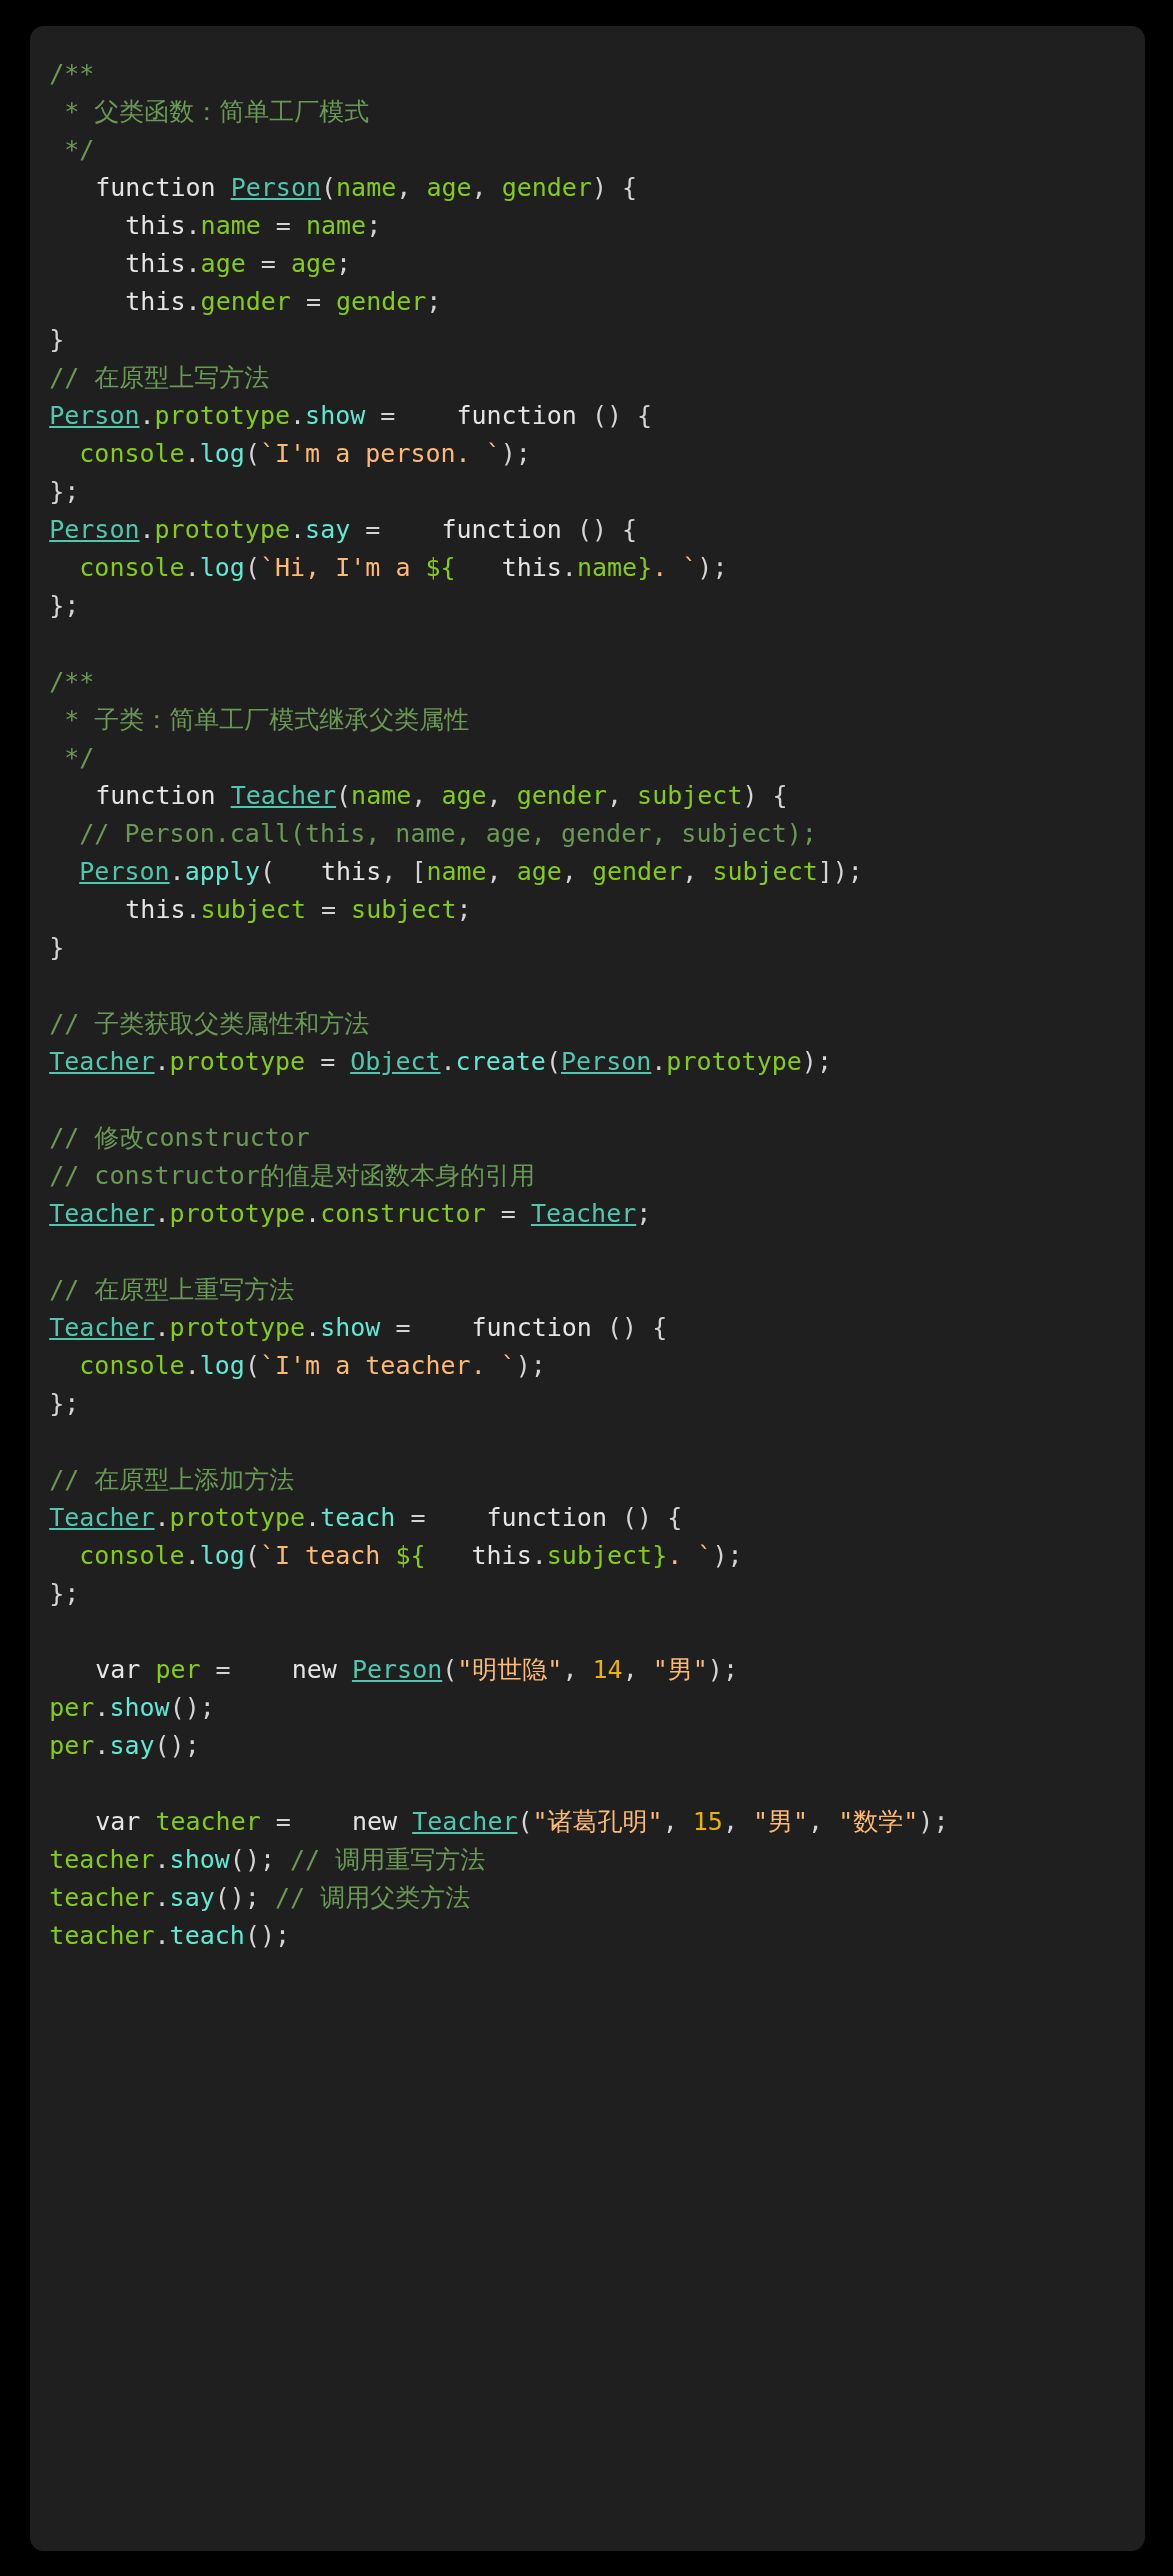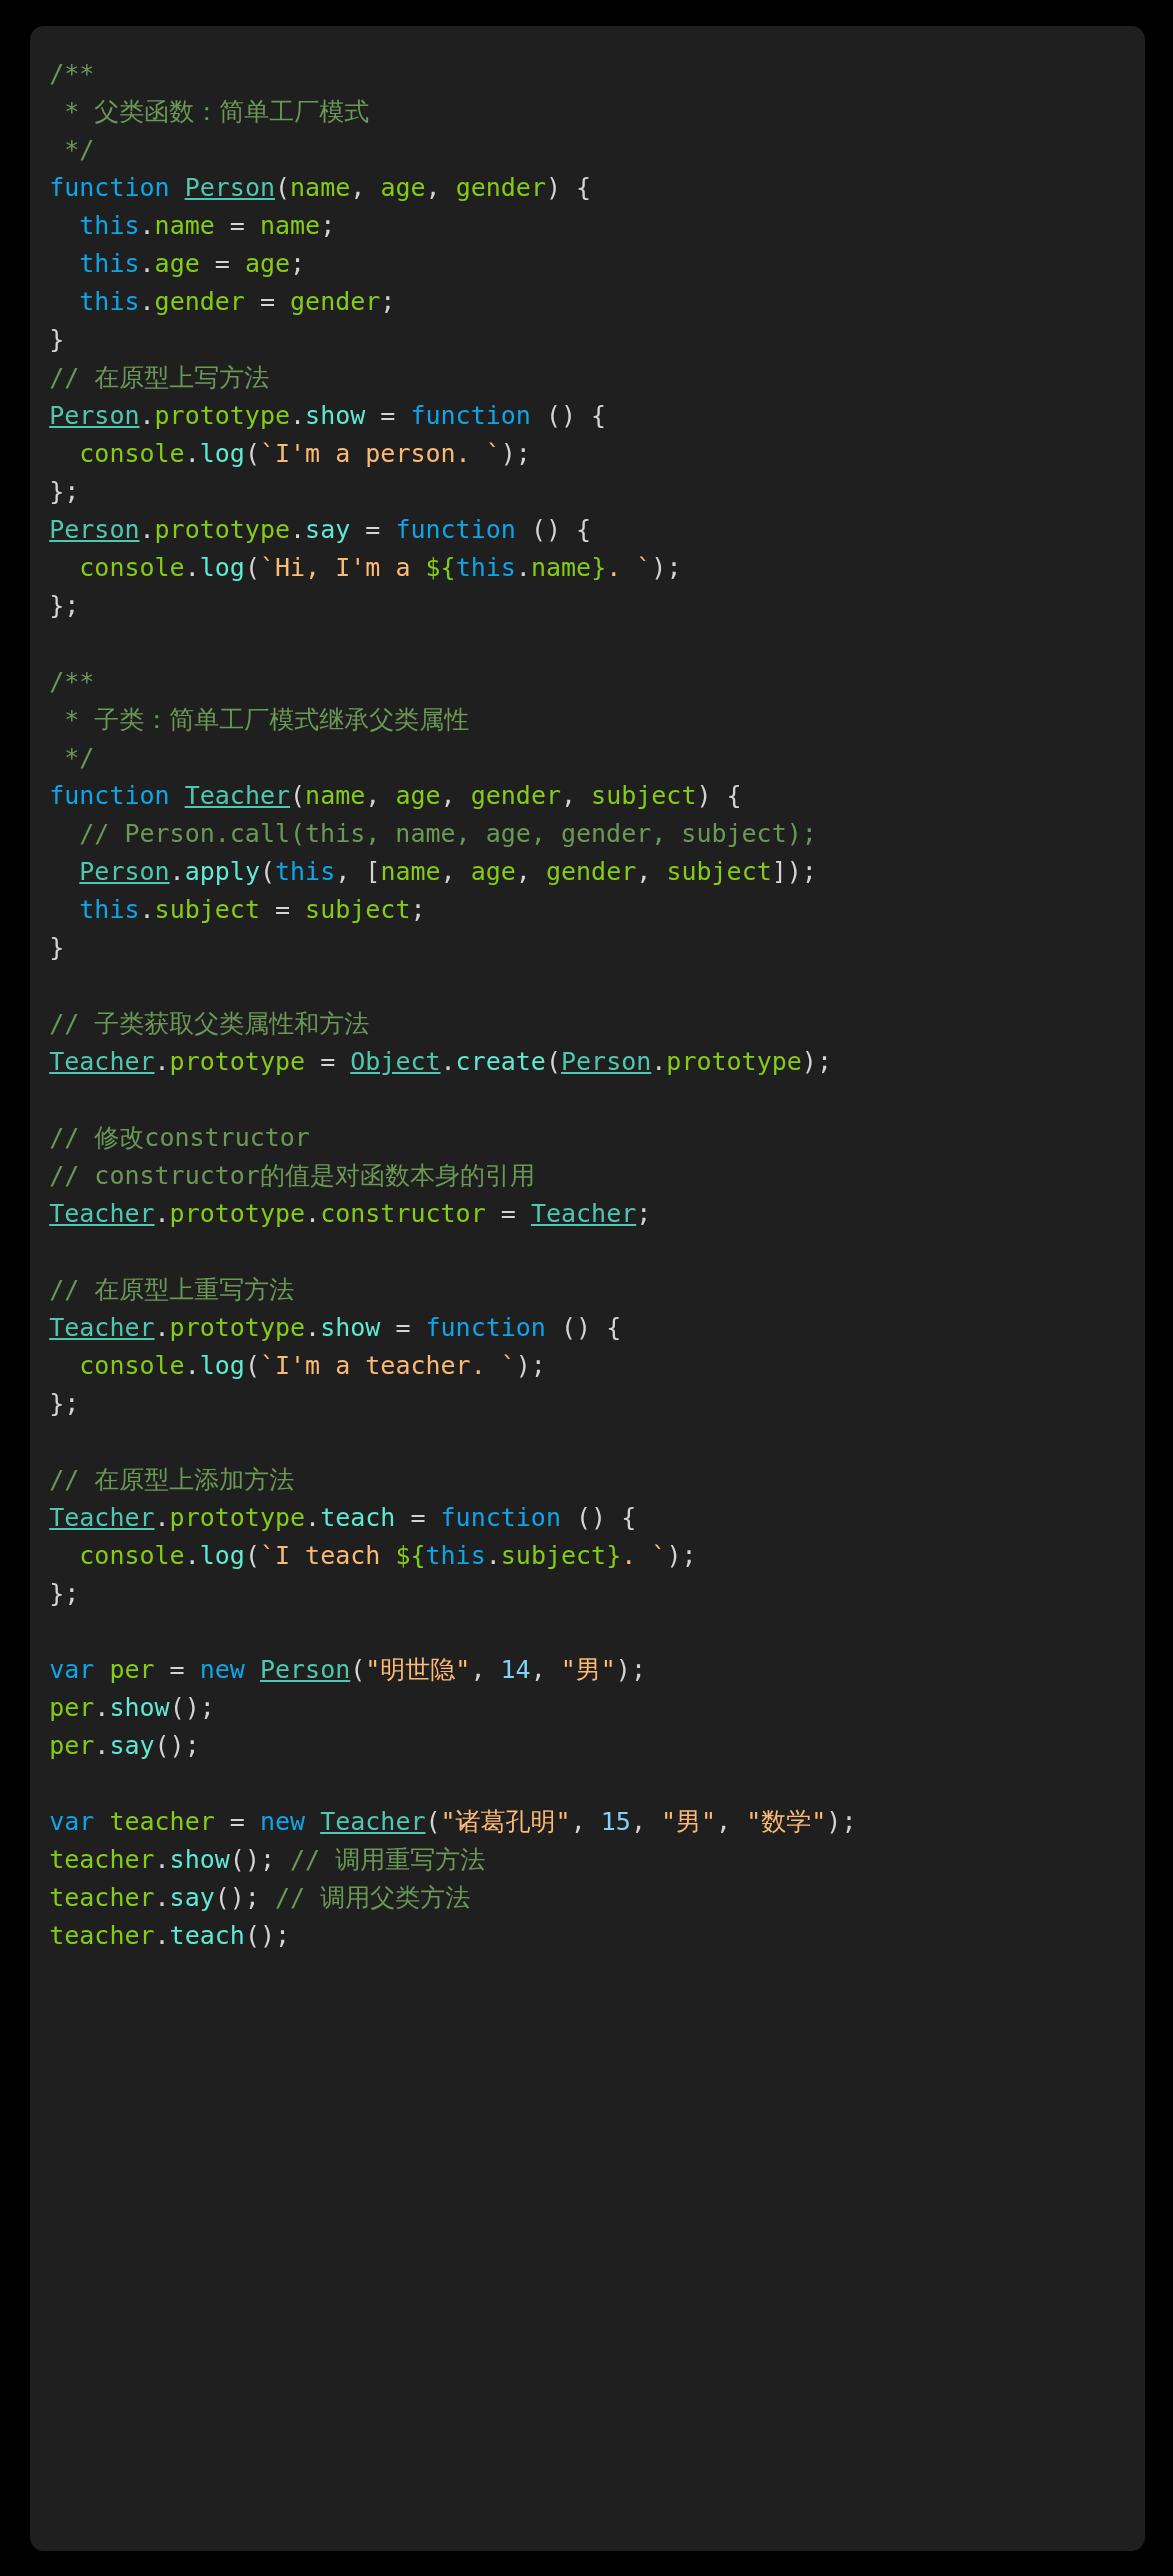--- a/index.html
+++ b/index.html
@@ -31,26 +31,26 @@
     word-break: break-word;
     color: #d4d4d4;
     letter-spacing: 0px;
     -webkit-font-smoothing: antialiased;
   }
   .ln { display: block; min-height: 38px; }
   .blank { display: block; height: 38px; }
 
   
   .cmt  { color: #6A9955; }
-  .kw   { color: #0ea5e9; }
+  .kw   { color: #e5e5e5; margin-left: 46px; }
   .fn   { color: #5eead4; }
   .typ  { color: #4EC9B0; text-decoration: underline; }
   .var  { color: #84cc16; }
   .str  { color: #fdba74; }
-  .num  { color: #7dd3fc; }
+  .num  { color: #eab308; }
   .pun  { color: #D4D4D4; }
 </style>
 </head>
 <body style="background: rgb(0, 0, 0);">
 
 <div id="code-card" style="background: rgb(31, 31, 31);">
   <pre id="code-block"><span class="ln"><span class="cmt">/**</span></span><span class="ln"><span class="cmt"> * 父类函数：简单工厂模式</span></span><span class="ln"><span class="cmt"> */</span></span><span class="ln"><span class="kw">function</span><span class="pun"> </span><span class="typ">Person</span><span class="pun">(</span><span class="var">name</span><span class="pun">, </span><span class="var">age</span><span class="pun">, </span><span class="var">gender</span><span class="pun">) {</span></span><span class="ln"><span class="pun">  </span><span class="kw">this</span><span class="pun">.</span><span class="var">name</span><span class="pun"> = </span><span class="var">name</span><span class="pun">;</span></span><span class="ln"><span class="pun">  </span><span class="kw">this</span><span class="pun">.</span><span class="var">age</span><span class="pun"> = </span><span class="var">age</span><span class="pun">;</span></span><span class="ln"><span class="pun">  </span><span class="kw">this</span><span class="pun">.</span><span class="var">gender</span><span class="pun"> = </span><span class="var">gender</span><span class="pun">;</span></span><span class="ln"><span class="pun">}</span></span><span class="ln"><span class="cmt">// 在原型上写方法</span></span><span class="ln"><span class="typ">Person</span><span class="pun">.</span><span class="var">prototype</span><span class="pun">.</span><span class="fn">show</span><span class="pun"> = </span><span class="kw">function</span><span class="pun"> () {</span></span><span class="ln"><span class="pun">  </span><span class="var">console</span><span class="pun">.</span><span class="fn">log</span><span class="pun">(</span><span class="str">`I'm a person. `</span><span class="pun">);</span></span><span class="ln"><span class="pun">};</span></span><span class="ln"><span class="typ">Person</span><span class="pun">.</span><span class="var">prototype</span><span class="pun">.</span><span class="fn">say</span><span class="pun"> = </span><span class="kw">function</span><span class="pun"> () {</span></span><span class="ln"><span class="pun">  </span><span class="var">console</span><span class="pun">.</span><span class="fn">log</span><span class="pun">(</span><span class="str">`Hi, I'm a </span><span class="var">${</span><span class="kw">this</span><span class="pun">.</span><span class="var">name</span><span class="var">}</span><span class="str">. `</span><span class="pun">);</span></span><span class="ln"><span class="pun">};</span></span><span class="blank">​</span><span class="ln"><span class="cmt">/**</span></span><span class="ln"><span class="cmt"> * 子类：简单工厂模式继承父类属性</span></span><span class="ln"><span class="cmt"> */</span></span><span class="ln"><span class="kw">function</span><span class="pun"> </span><span class="typ">Teacher</span><span class="pun">(</span><span class="var">name</span><span class="pun">, </span><span class="var">age</span><span class="pun">, </span><span class="var">gender</span><span class="pun">, </span><span class="var">subject</span><span class="pun">) {</span></span><span class="ln"><span class="pun">  </span><span class="cmt">// Person.call(this, name, age, gender, subject);</span></span><span class="ln"><span class="pun">  </span><span class="typ">Person</span><span class="pun">.</span><span class="fn">apply</span><span class="pun">(</span><span class="kw">this</span><span class="pun">, [</span><span class="var">name</span><span class="pun">, </span><span class="var">age</span><span class="pun">, </span><span class="var">gender</span><span class="pun">, </span><span class="var">subject</span><span class="pun">]);</span></span><span class="ln"><span class="pun">  </span><span class="kw">this</span><span class="pun">.</span><span class="var">subject</span><span class="pun"> = </span><span class="var">subject</span><span class="pun">;</span></span><span class="ln"><span class="pun">}</span></span><span class="blank">​</span><span class="ln"><span class="cmt">// 子类获取父类属性和方法</span></span><span class="ln"><span class="typ">Teacher</span><span class="pun">.</span><span class="var">prototype</span><span class="pun"> = </span><span class="typ">Object</span><span class="pun">.</span><span class="fn">create</span><span class="pun">(</span><span class="typ">Person</span><span class="pun">.</span><span class="var">prototype</span><span class="pun">);</span></span><span class="blank">​</span><span class="ln"><span class="cmt">// 修改constructor</span></span><span class="ln"><span class="cmt">// constructor的值是对函数本身的引用</span></span><span class="ln"><span class="typ">Teacher</span><span class="pun">.</span><span class="var">prototype</span><span class="pun">.</span><span class="var">constructor</span><span class="pun"> = </span><span class="typ">Teacher</span><span class="pun">;</span></span><span class="blank">​</span><span class="ln"><span class="cmt">// 在原型上重写方法</span></span><span class="ln"><span class="typ">Teacher</span><span class="pun">.</span><span class="var">prototype</span><span class="pun">.</span><span class="fn">show</span><span class="pun"> = </span><span class="kw">function</span><span class="pun"> () {</span></span><span class="ln"><span class="pun">  </span><span class="var">console</span><span class="pun">.</span><span class="fn">log</span><span class="pun">(</span><span class="str">`I'm a teacher. `</span><span class="pun">);</span></span><span class="ln"><span class="pun">};</span></span><span class="blank">​</span><span class="ln"><span class="cmt">// 在原型上添加方法</span></span><span class="ln"><span class="typ">Teacher</span><span class="pun">.</span><span class="var">prototype</span><span class="pun">.</span><span class="fn">teach</span><span class="pun"> = </span><span class="kw">function</span><span class="pun"> () {</span></span><span class="ln"><span class="pun">  </span><span class="var">console</span><span class="pun">.</span><span class="fn">log</span><span class="pun">(</span><span class="str">`I teach </span><span class="var">${</span><span class="kw">this</span><span class="pun">.</span><span class="var">subject</span><span class="var">}</span><span class="str">. `</span><span class="pun">);</span></span><span class="ln"><span class="pun">};</span></span><span class="blank">​</span><span class="ln"><span class="kw">var</span><span class="pun"> </span><span class="var">per</span><span class="pun"> = </span><span class="kw">new</span><span class="pun"> </span><span class="typ">Person</span><span class="pun">(</span><span class="str">"明世隐"</span><span class="pun">, </span><span class="num">14</span><span class="pun">, </span><span class="str">"男"</span><span class="pun">);</span></span><span class="ln"><span class="var">per</span><span class="pun">.</span><span class="fn">show</span><span class="pun">();</span></span><span class="ln"><span class="var">per</span><span class="pun">.</span><span class="fn">say</span><span class="pun">();</span></span><span class="blank">​</span><span class="ln"><span class="kw">var</span><span class="pun"> </span><span class="var">teacher</span><span class="pun"> = </span><span class="kw">new</span><span class="pun"> </span><span class="typ">Teacher</span><span class="pun">(</span><span class="str">"诸葛孔明"</span><span class="pun">, </span><span class="num">15</span><span class="pun">, </span><span class="str">"男"</span><span class="pun">, </span><span class="str">"数学"</span><span class="pun">);</span></span><span class="ln"><span class="var">teacher</span><span class="pun">.</span><span class="fn">show</span><span class="pun">(); </span><span class="cmt">// 调用重写方法</span></span><span class="ln"><span class="var">teacher</span><span class="pun">.</span><span class="fn">say</span><span class="pun">(); </span><span class="cmt">// 调用父类方法</span></span><span class="ln"><span class="var">teacher</span><span class="pun">.</span><span class="fn">teach</span><span class="pun">();</span></span></pre>
 </div>
 
 

